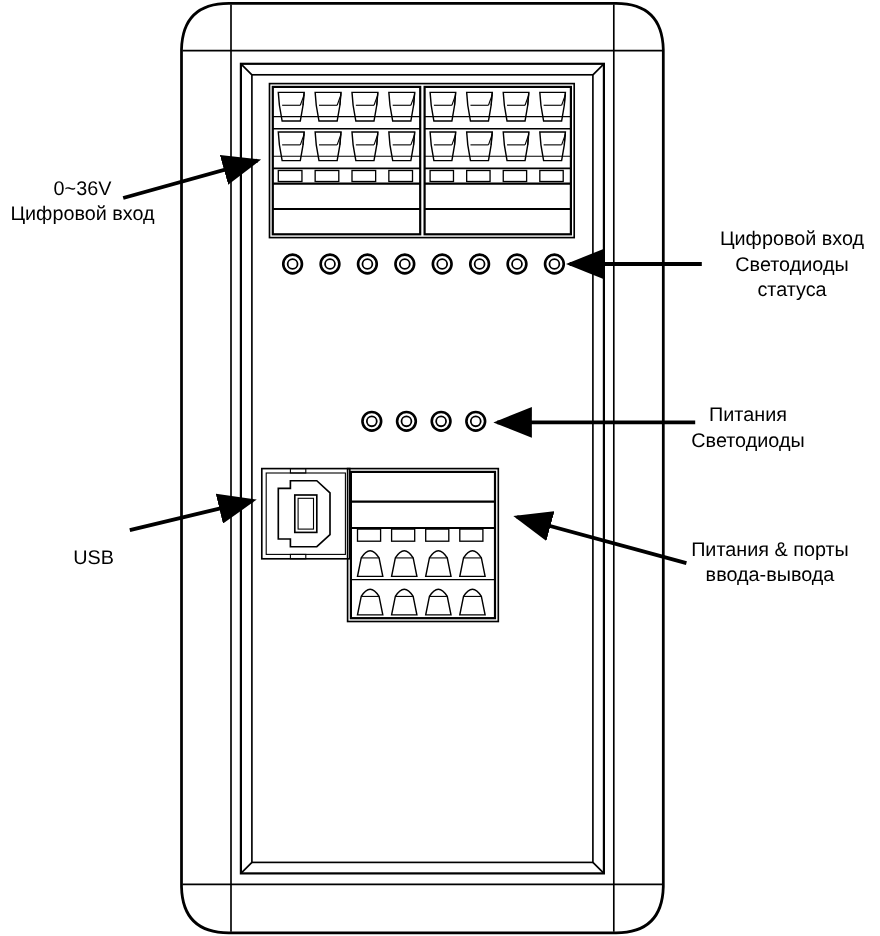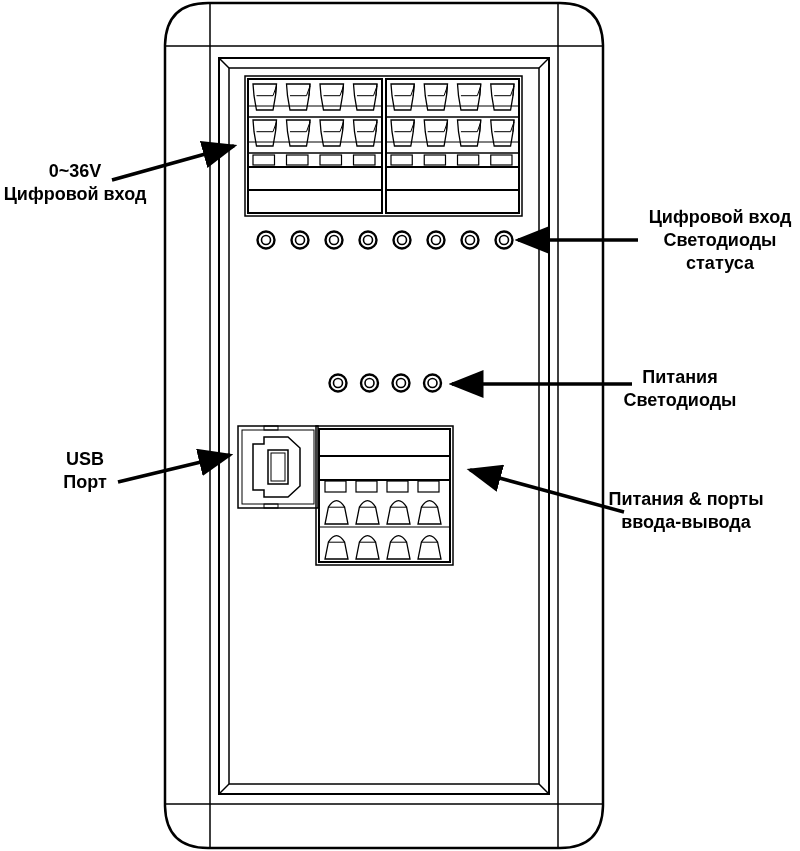--- a/index.html
+++ b/index.html
@@ -1,19 +1,19 @@
 <!DOCTYPE html>
 <html><head>
 <meta charset="utf-8">
 <style>
   html, body { margin: 0; padding: 0; background: #ffffff; }
   body { width: 800px; height: 851px; position: relative; overflow: hidden; font-family: "Liberation Sans", sans-serif; }
   #diagram { position: absolute; left: 0; top: 0; width: 800px; height: 851px; }
   .label { position: absolute; font-size: 18px; line-height: 23px; color: #000; text-align: center; white-space: nowrap; }
-  .label span { display: block; font-weight: bold; }
+  .label span { display: block; }
 </style>
 </head>
 <body>
 
 <svg id="diagram" viewBox="0 0 800 851" xmlns="http://www.w3.org/2000/svg">
   <defs>
     <marker id="arrowhead" markerWidth="10" markerHeight="8" refX="9" refY="4" orient="auto" markerUnits="strokeWidth">
       <path d="M0,0 L10,4 L0,8 z" fill="#000"></path>
     </marker>
   </defs>
@@ -238,21 +238,20 @@
   <span>Цифровой вход</span>
   <span>Светодиоды</span>
   <span>статуса</span>
 </div>
 
 <div class="label" style="left:600px; top:366px; width:160px;">
   <span>Питания</span>
   <span>Светодиоды</span>
 </div>
 
-<div class="label" style="left:10px; top:448px; width:150px;">
+<div class="label" style="left:10px; top:496px; width:150px;">
   <span>USB</span>
-  <span>Порт</span>
-</div>
-
-<div class="label" style="left:596px; top:488px; width:180px;">
+</div>
+
+<div class="label" style="left:610px; top:488px; width:180px;">
   <span>Питания &amp; порты</span>
   <span>ввода-вывода</span>
 </div>
 
 </body></html>

